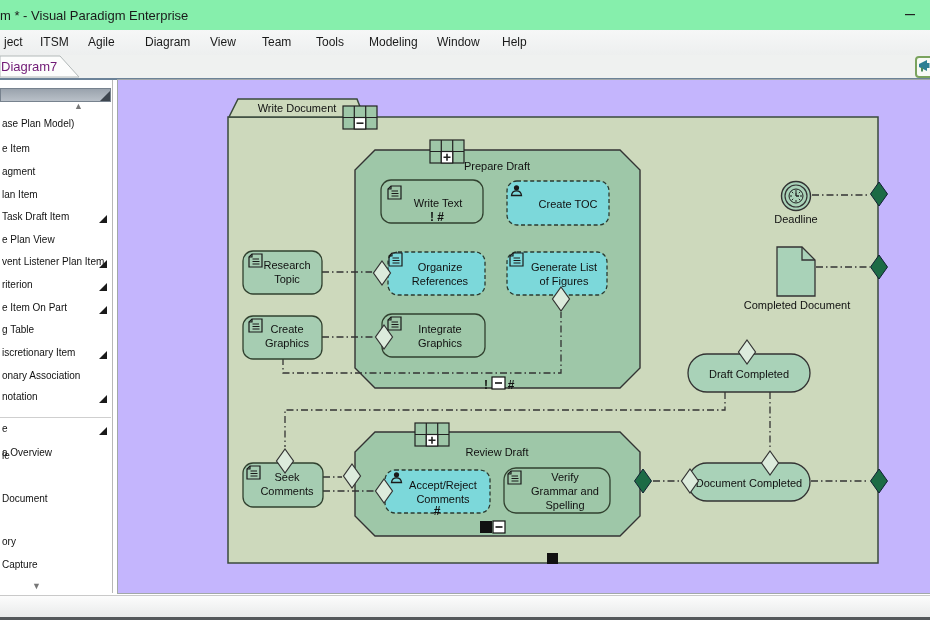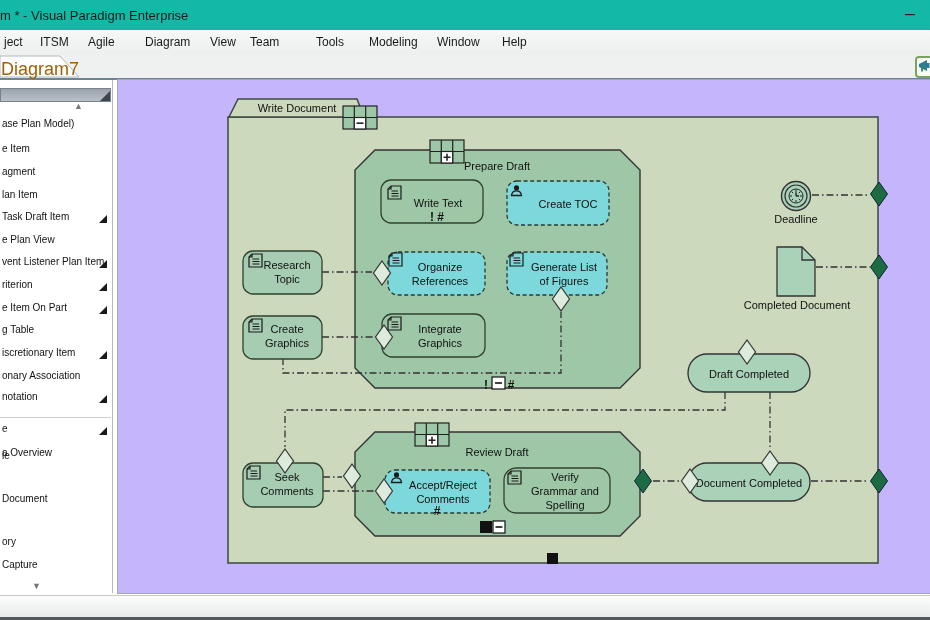--- a/index.html
+++ b/index.html
@@ -1,28 +1,28 @@
 <!DOCTYPE html>
 <html><head>
 <meta charset="utf-8">
 <style>
   html,body{margin:0;padding:0}
   body{width:930px;height:620px;position:relative;overflow:hidden;background:#fff;
        font-family:"Liberation Sans",sans-serif;color:#1a1a1a}
-  .titlebar{position:absolute;left:0;top:0;width:930px;height:30px;background:#14b8a6}
+  .titlebar{position:absolute;left:0;top:0;width:930px;height:30px;background:#86efac}
   .title-text{position:absolute;left:0;top:8px;font-size:13px;color:#1a1a1a;white-space:nowrap}
   .min-btn{position:absolute;left:896px;top:0px;width:28px;height:26px;font-size:18px;color:#222;
            text-align:center;line-height:26px}
   .menubar{position:absolute;left:0;top:30px;width:930px;height:25px;
            background:linear-gradient(#f6f7f7,#edefef)}
   .menu-item{position:absolute;top:5px;font-size:12px;color:#1a1a1a;white-space:nowrap}
   .tabbar{position:absolute;left:0;top:55px;width:930px;height:23px;background:#eff1f0;
           border-bottom:2px solid #6c8398}
   .tab-shape{position:absolute;left:0;top:0}
-  .tab-label{position:absolute;left:1px;top:4px;font-size:18px;color:#a16207;white-space:nowrap}
+  .tab-label{position:absolute;left:1px;top:4px;font-size:13px;color:#701a75;white-space:nowrap}
   .announce-btn{position:absolute;left:915px;top:1px;width:16px;height:18px;border:2px solid #7aa35e;
                 border-radius:4px;background:#f7faf5;overflow:hidden}
   .palette{position:absolute;left:0;top:80px;width:112px;height:513px;background:#fff;
            border-right:1px solid #b7b7b7}
   .palette-selected{position:absolute;left:0;top:8px;width:111px;height:14px;
            background:linear-gradient(#9aa3ad,#b9c0c8);border:1px solid #77828e;box-sizing:border-box}
   .palette-selected .fold{position:absolute;right:0;bottom:0;width:0;height:0;
            border-left:10px solid transparent;border-bottom:10px solid #3d454e}
   .pal-arrow{position:absolute;font-size:9px;color:#777}
   .pal-item{position:absolute;left:2px;width:109px;height:15px;font-size:10px;color:#111;white-space:nowrap}
@@ -48,21 +48,21 @@
   <span class="title-text">m * - Visual Paradigm Enterprise</span>
   <span class="min-btn">–</span>
 </div>
 
 <div class="menubar">
   <span class="menu-item" style="left:4px">ject</span>
   <span class="menu-item" style="left:40px">ITSM</span>
   <span class="menu-item" style="left:88px">Agile</span>
   <span class="menu-item" style="left:145px">Diagram</span>
   <span class="menu-item" style="left:210px">View</span>
-  <span class="menu-item" style="left:250px">Team</span>
+  <span class="menu-item" style="left:262px">Team</span>
   <span class="menu-item" style="left:316px">Tools</span>
   <span class="menu-item" style="left:369px">Modeling</span>
   <span class="menu-item" style="left:437px">Window</span>
   <span class="menu-item" style="left:502px">Help</span>
 </div>
 
 <div class="tabbar">
   <svg class="tab-shape" width="86" height="23">
     <polygon points="0,1 60,1 79,22 0,22" fill="#fcfdfc" stroke="#b2b9b9"></polygon>
   </svg>

